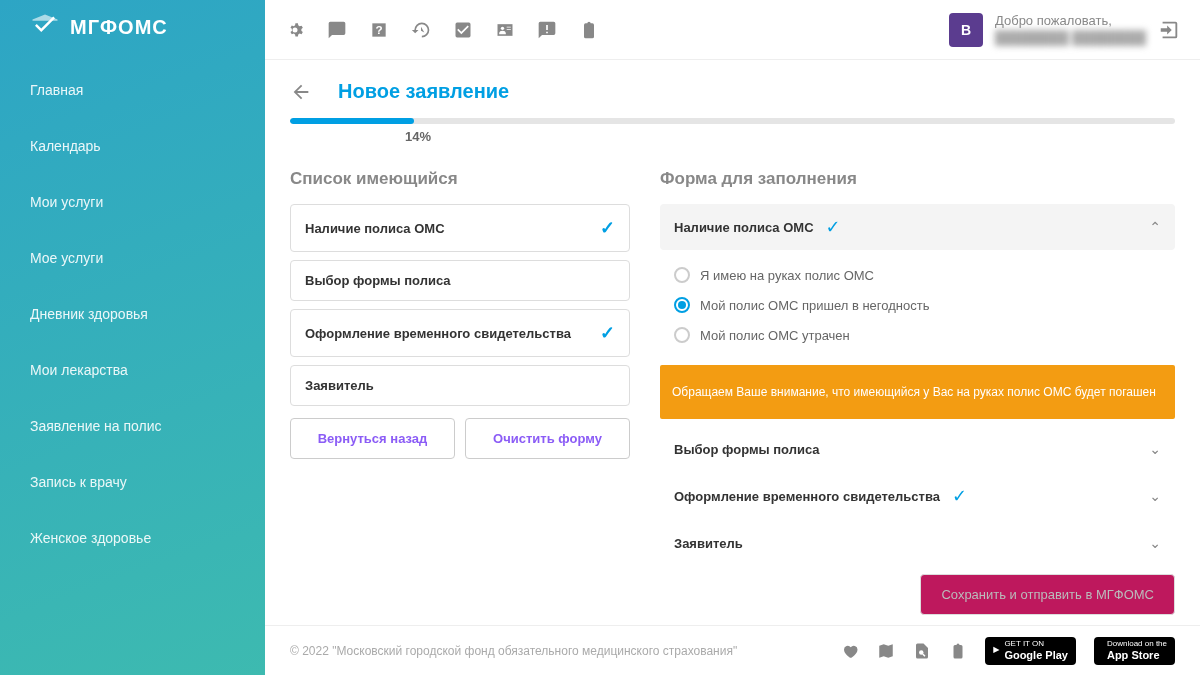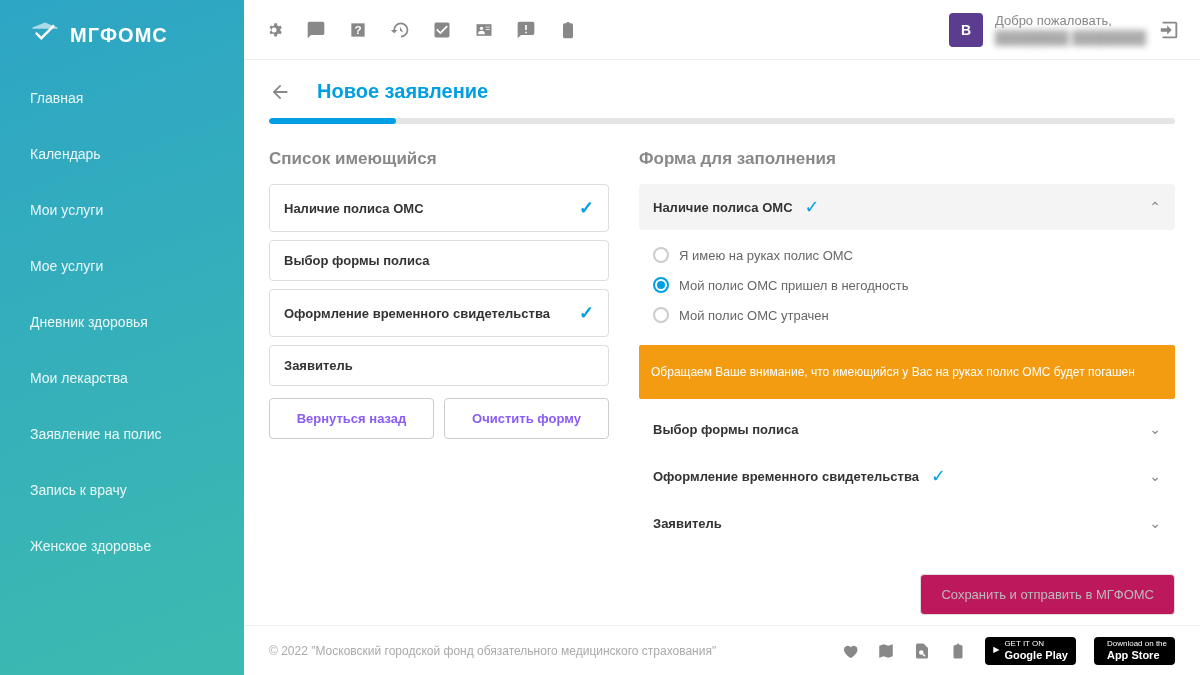--- a/index.html
+++ b/index.html
@@ -1,18 +1,18 @@
 <!DOCTYPE html>
 <html><head>
 <meta charset="utf-8">
 <style>
 * { box-sizing: border-box; margin: 0; padding: 0; }
 body { font-family: Arial, sans-serif; font-size: 14px; color: #333; background: #fff; width: 1200px; height: 675px; overflow: hidden; }
 .app { display: flex; height: 100%; }
-.sidebar { width: 244px; background: linear-gradient(160deg, #2da5c5 0%, #3dbab0 100%); color: #fff; padding: 20px 0; flex-shrink: 0; }
+.sidebar { width: 265px; background: linear-gradient(160deg, #2da5c5 0%, #3dbab0 100%); color: #fff; padding: 12px 0; flex-shrink: 0; }
 .logo { display: flex; align-items: center; padding: 0 30px 20px; gap: 10px; }
 .logo-icon { width: 30px; height: 30px; }
 .logo-text { font-size: 20px; font-weight: bold; letter-spacing: 1px; }
 .nav-item { padding: 20px 30px; color: rgba(255,255,255,0.9); font-size: 14px; cursor: pointer; }
 .main { flex: 1; display: flex; flex-direction: column; }
 .topbar { height: 60px; display: flex; align-items: center; padding: 0 20px; border-bottom: 1px solid #eee; }
 .top-icons { display: flex; gap: 22px; }
 .top-icon { width: 20px; height: 20px; fill: #888; cursor: pointer; }
 .top-right { margin-left: auto; display: flex; align-items: center; gap: 12px; }
 .avatar { width: 34px; height: 34px; background: #5b3c8f; color: #fff; display: flex; align-items: center; justify-content: center; border-radius: 4px; font-weight: bold; }
@@ -128,20 +128,21 @@
       <div class="page-header">
         <svg class="back-arrow" viewBox="0 0 24 24">
             <path d="M20 11H7.8l5.6-5.6L12 4l-8 8 8 8 1.4-1.4L7.8 13H20z"></path>
           </svg>
         <div class="page-title">Новое заявление</div>
       </div>
       <div class="progress-wrap">
         <div class="progress-bar">
             <div class="progress-fill" id="pfill" style="width: 14%;"></div>
           </div>
+        <div class="progress-label" id="plabel" style="margin-left: 13%;">14%</div>
       </div>
 
       <div class="columns">
         <div class="col-left">
           <div class="section-title">Список имеющийся</div>
           <div class="q-item">
             <span>Наличие полиса ОМС</span>
             <span class="check">✓</span>
           </div>
           <div class="q-item">

